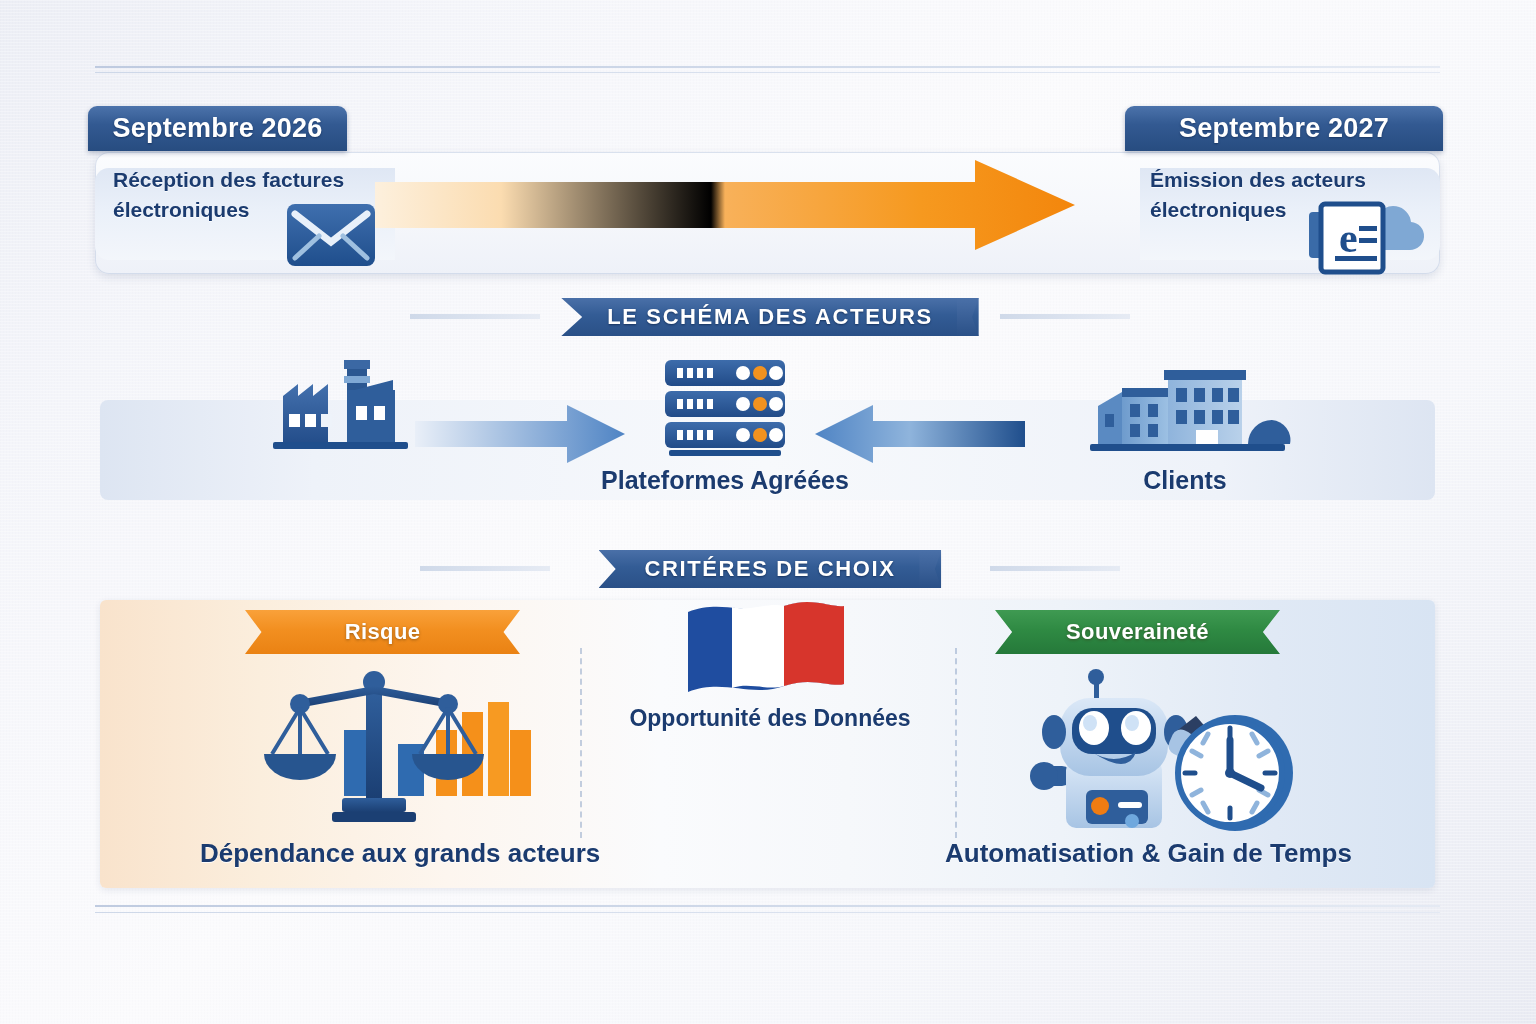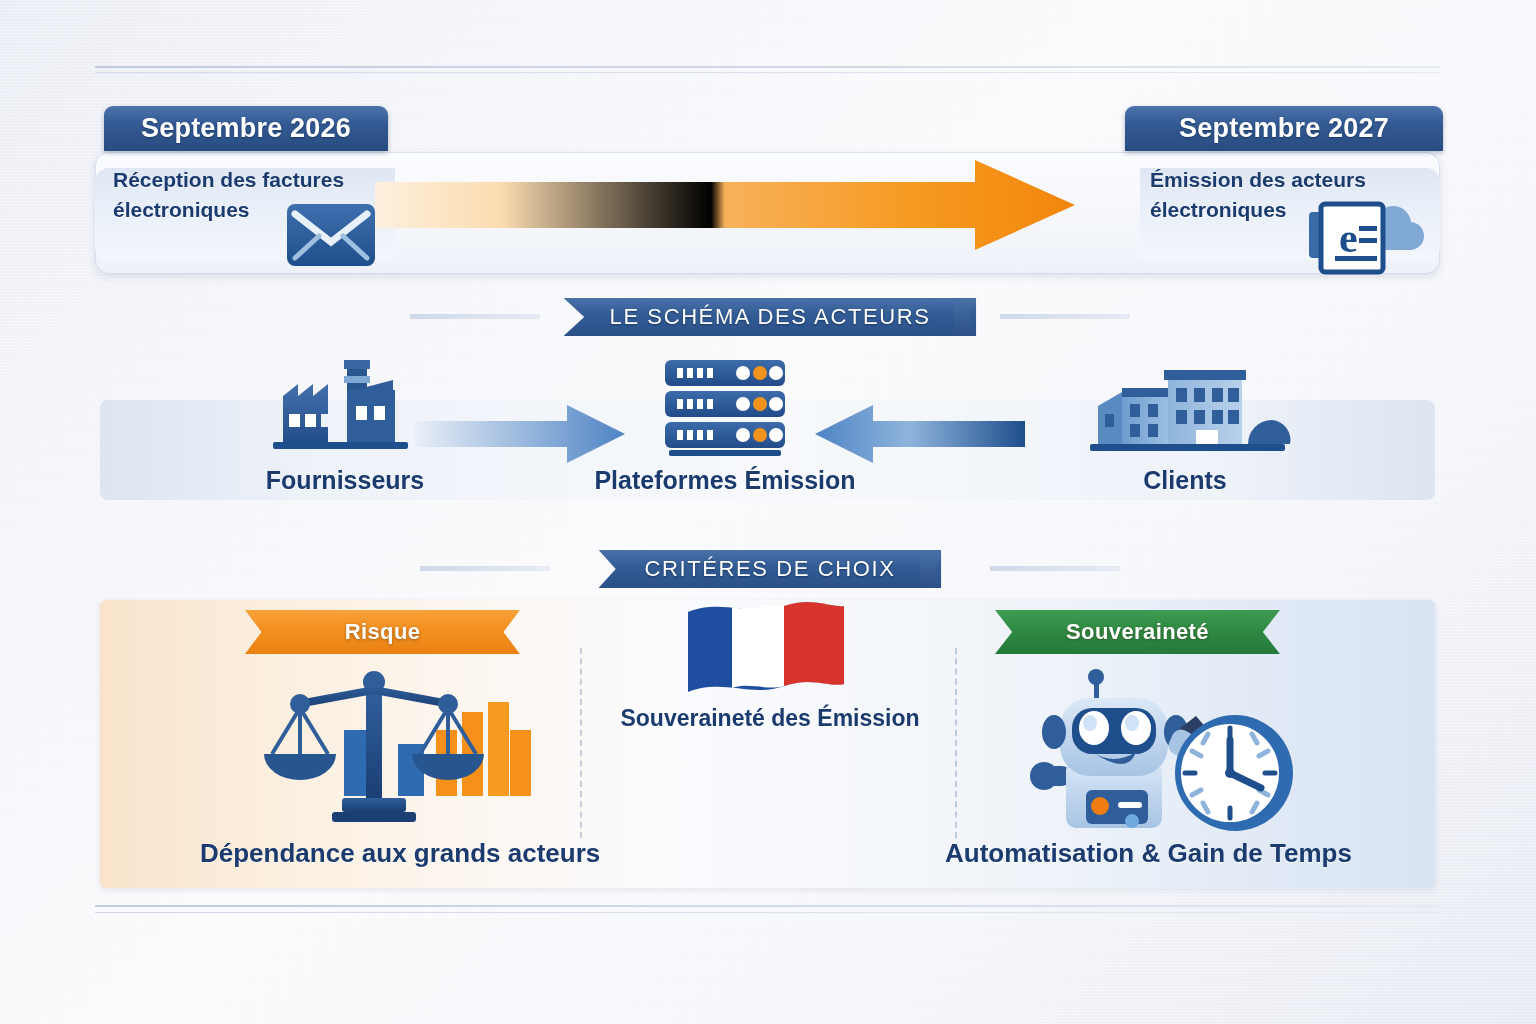--- a/index.html
+++ b/index.html
@@ -48,21 +48,21 @@
     position:absolute;top:106px;height:45px;
     background:linear-gradient(180deg,#4c73ab 0%,#335a92 40%,#274c80 100%);
     border-radius:9px 9px 0 0;
     display:flex;align-items:center;justify-content:center;
     box-shadow:0 2px 5px rgba(25,45,85,.3);
   }
   .date-tag span{
     color:#fff;font-size:27px;font-weight:bold;letter-spacing:.2px;
     text-shadow:0 1px 2px rgba(10,30,65,.55);
   }
-  .date-left{left:104px;width:284px;}
+  .date-left{left:88px;width:259px;}
   .date-right{left:1125px;width:318px;}
 
   .tl-text{
     position:absolute;top:165px;width:280px;
     color:#1b3b6f;font-size:21px;font-weight:bold;line-height:1.42;
     text-shadow:0 1px 0 rgba(255,255,255,.8);
   }
   .tl-text.left{left:113px;}
   .tl-text.right{left:1150px;}
 
@@ -82,21 +82,21 @@
     display:flex;align-items:center;justify-content:center;
     box-shadow:0 2px 5px rgba(25,45,85,.28);
     clip-path:polygon(0 0,100% 0,100% 100%,0 100%,5% 50%);
   }
   .banner .ribbon:after{
     content:"";position:absolute;right:0;top:0;width:22px;height:100%;
     background:linear-gradient(180deg,#4a70a8,#2a5087);
     clip-path:polygon(0 0,100% 0,70% 50%,100% 100%,0 100%);
   }
   .banner .ribbon b{
-    color:#fff;font-size:22px;font-weight:normal;letter-spacing:1.6px;
+    color:#fff;font-size:22px;font-weight:bold;letter-spacing:1.6px;
     text-shadow:0 1px 2px rgba(10,30,65,.6);white-space:nowrap;z-index:2;text-align:right;
   }
   .banner .wing{position:absolute;top:16px;width:130px;height:5px;
     background:linear-gradient(90deg,#cfd9e9,#e6ebf4);}
   .banner .wing.l{left:-110px;}
   .banner .wing.r{right:-110px;}
   .banner-acteurs{left:520px;top:298px;width:500px;}
   .banner-criteres{left:530px;top:550px;width:480px;}
 
   
@@ -268,21 +268,20 @@
         <path d="M104,34 L150,22 L150,84 L104,84 Z" fill="#2f5e9b"></path>
         <rect x="104" y="32" width="48" height="52" fill="#2f5e9b"></rect>
         <rect x="46" y="56" width="11" height="13" fill="#fff"></rect>
         <rect x="62" y="56" width="11" height="13" fill="#fff"></rect>
         <rect x="78" y="56" width="11" height="13" fill="#eef3fa"></rect>
         <rect x="113" y="48" width="11" height="14" fill="#fff"></rect>
         <rect x="131" y="48" width="11" height="14" fill="#fff"></rect>
         <rect x="30" y="84" width="135" height="7" rx="2" fill="#1f4e8c"></rect>
       </svg>
     </div>
-    <div class="cap">Fournisseurs</div>
   </div>
 
   <div class="actor actor-plat">
     <div class="art">
       <svg width="140" height="100" viewBox="0 0 140 100">
         <defs>
             <linearGradient id="sg" x1="0" y1="0" x2="0" y2="1">
           <stop offset="0%" stop-color="#3d6cab"></stop>
               <stop offset="100%" stop-color="#214b88"></stop>
             </linearGradient>
@@ -313,21 +312,21 @@
           <circle cx="88" cy="46" r="7" fill="#fff"></circle>
             <circle cx="105" cy="46" r="7" fill="#f2921f"></circle>
             <circle cx="121" cy="46" r="7" fill="#fff"></circle>
           <circle cx="88" cy="77" r="7" fill="#fff"></circle>
             <circle cx="105" cy="77" r="7" fill="#f2921f"></circle>
             <circle cx="121" cy="77" r="7" fill="#fff"></circle>
         </g>
         <rect x="14" y="92" width="112" height="6" rx="2" fill="#1f4e8c"></rect>
       </svg>
     </div>
-    <div class="cap">Plateformes Émission</div>
+    <div class="cap">Plateformes Agréées</div>
   </div>
 
   <div class="actor actor-clients">
     <div class="art">
       <svg width="230" height="100" viewBox="0 0 230 100">
         <defs>
           <linearGradient id="bg1" x1="0" y1="0" x2="1" y2="0">
             <stop offset="0%" stop-color="#8fb4dc"></stop>
               <stop offset="100%" stop-color="#b9d1ea"></stop>
             </linearGradient>
@@ -470,17 +469,17 @@
       <line x1="178" y1="144" x2="173" y2="135"></line>
       <line x1="162" y1="127" x2="171" y2="122"></line>
       <line x1="162" y1="83" x2="171" y2="88"></line>
       <line x1="178" y1="66" x2="173" y2="75"></line>
     </g>
     <line x1="200" y1="105" x2="200" y2="72" stroke="#1f4e8c" stroke-width="7" stroke-linecap="round"></line>
     <line x1="200" y1="105" x2="231" y2="120" stroke="#1f4e8c" stroke-width="7" stroke-linecap="round"></line>
     <circle cx="200" cy="105" r="5" fill="#1f4e8c"></circle>
   </svg>
 
-  <div class="crit-cap cap-souv">Souveraineté des Émission</div>
+  <div class="crit-cap cap-souv">Opportunité des Données</div>
   <div class="crit-cap cap-risk">Dépendance aux grands acteurs</div>
   <div class="crit-cap cap-oppo">Automatisation &amp; Gain de Temps</div>
 
 </div>
 
 </body></html>

